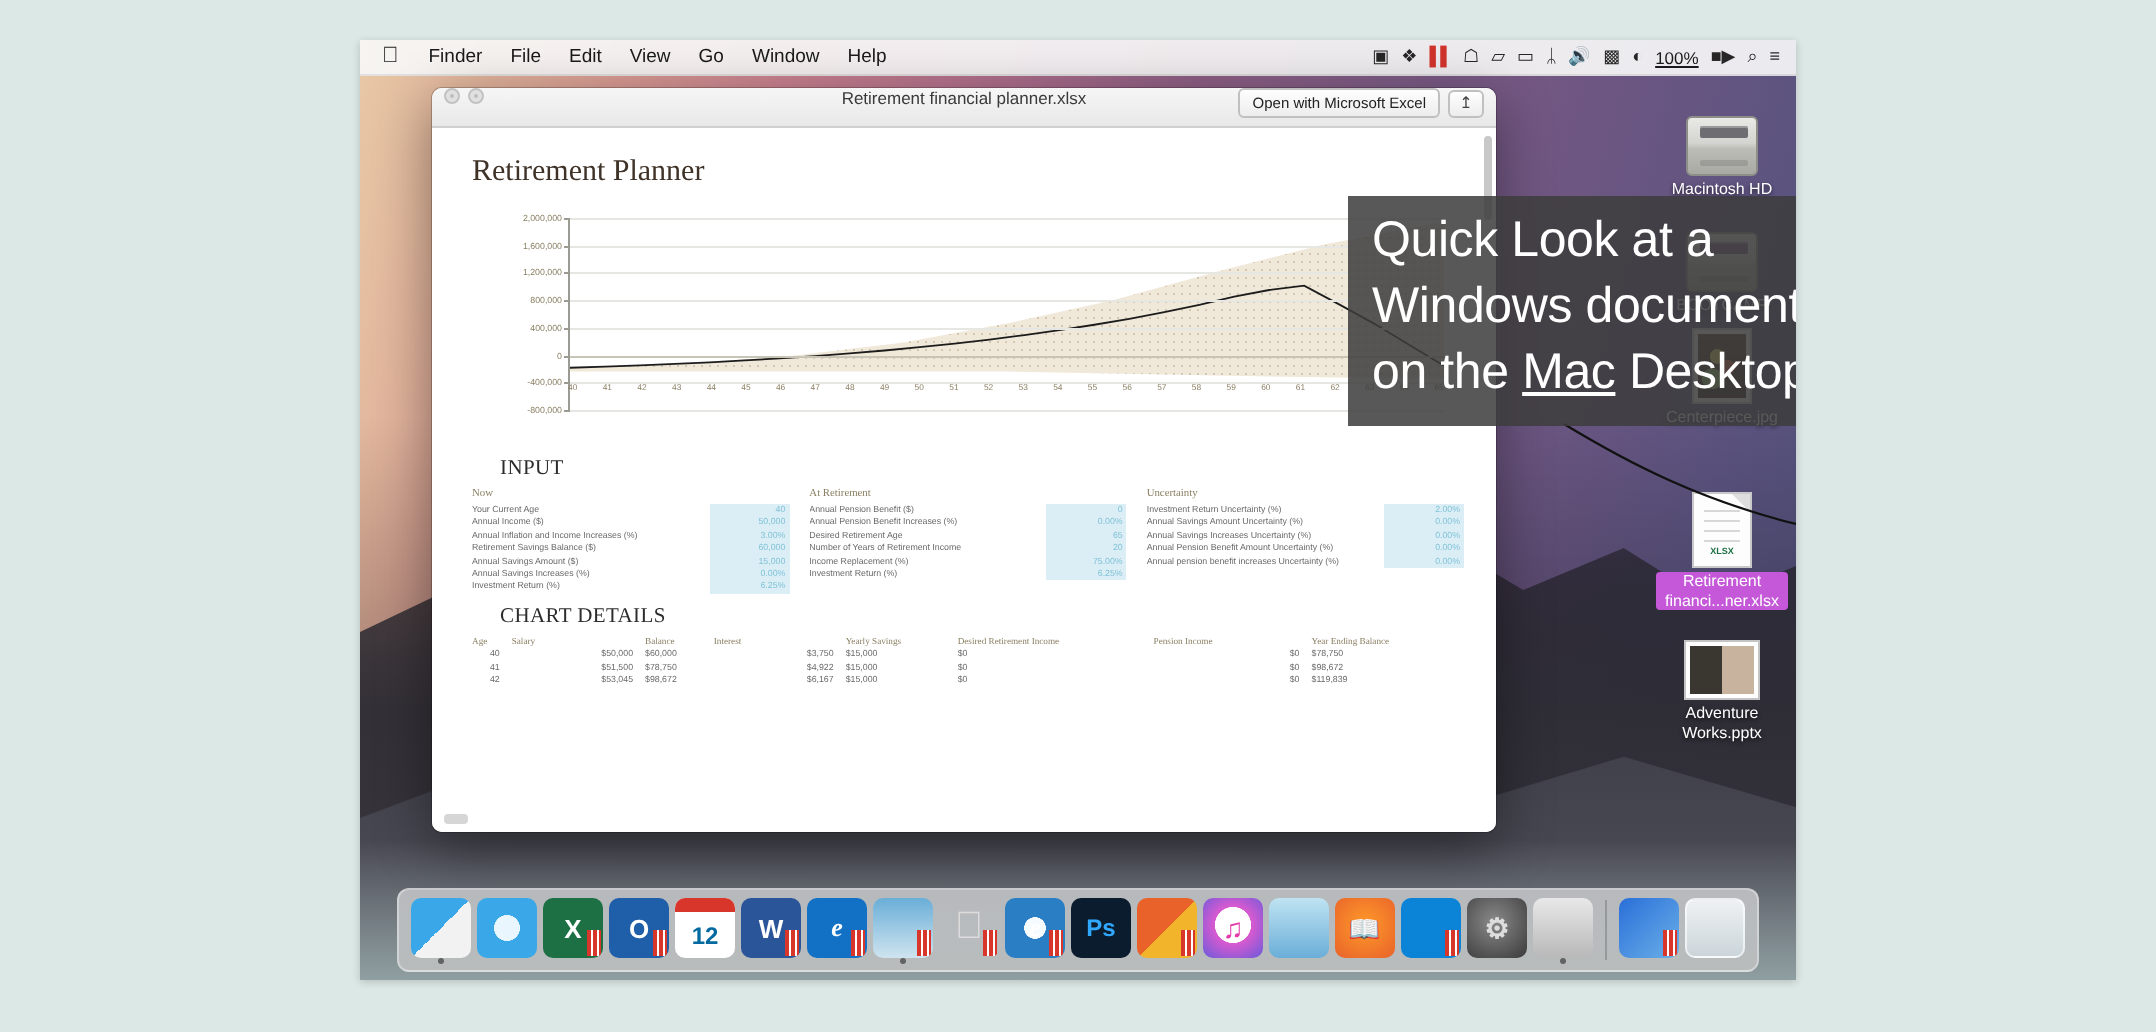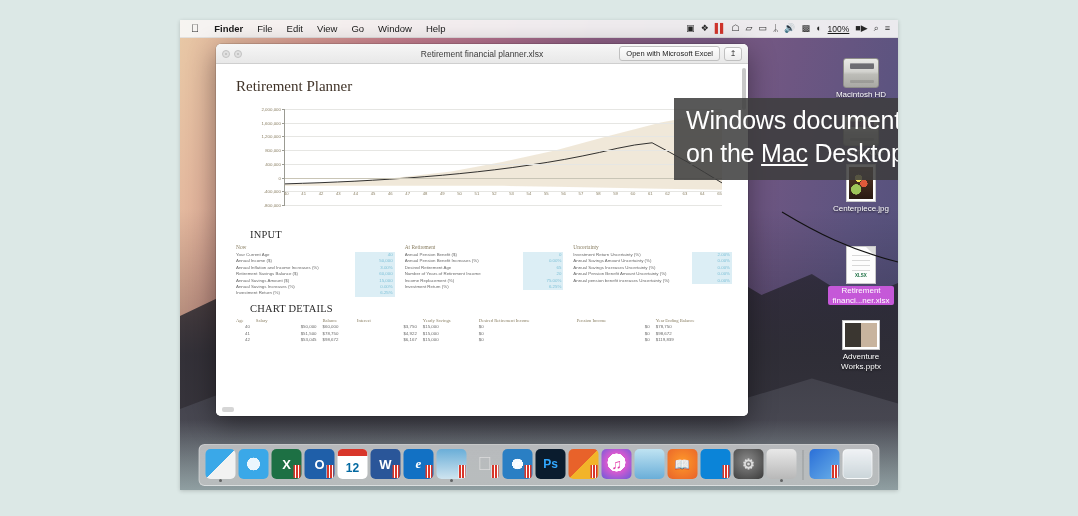--- a/index.html
+++ b/index.html
@@ -67,21 +67,21 @@
   #menubar {
     position: absolute; left: 0; top: 0; right: 0; height: 18px;
     background: rgba(247,247,247,.92);
     display: flex; align-items: center;
     font-size: 9.5px; color: #1a1a1a;
     padding: 0 5px;
     border-bottom: 1px solid rgba(0,0,0,.08);
   }
   .mb-apple { font-size: 11px; padding: 0 8px 0 6px; line-height: 1; }
   .mb-item { padding: 0 7px; white-space: nowrap; }
-  .mb-item.bold { font-weight: bold; }
+  .mb-item.bold { font-weight: normal; }
   #menubar-right {
     margin-left: auto; display: flex; align-items: center; gap: 6px;
     padding-right: 3px;
   }
   .mb-ic { display: inline-flex; align-items: center; font-size: 9px; color: #262626; line-height: 1; }
   .mb-ic.red { color: #d0342c; font-weight: bold; letter-spacing: -1px; }
   .mb-batt { font-size: 8.5px; text-decoration: underline; }
 
   
   .desk-icon {
@@ -159,21 +159,21 @@
     background: #fff;
     border-radius: 5px;
     box-shadow: 0 8px 28px rgba(0,0,0,.42), 0 0 0 .5px rgba(0,0,0,.22);
     overflow: hidden;
     display: flex; flex-direction: column;
   }
   #qltitlebar {
     height: 20px; flex: 0 0 20px;
     background: linear-gradient(to bottom, #f6f6f6, #e8e8e8);
     border-bottom: 1px solid #cfcfcf;
-    display: flex; align-items: center; padding: 0 6px;
+    display: flex; align-items: flex-start; padding: 0 6px;
     position: relative;
   }
   .ql-dot {
     width: 8px; height: 8px; border-radius: 50%;
     border: 1px solid #c2c2c2; background: #e0e0e0; margin-right: 4px;
     position: relative;
   }
   .ql-dot::after {
     content: ""; position: absolute; inset: 2px;
     border-radius: 50%; background: #bdbdbd;
@@ -653,20 +653,21 @@
         </div>
 
         <div id="qlresize"></div>
       </div>
     </div>
 
     <svg id="pointer">
       <path d="M2,2 C35,22 70,40 118,52" stroke="#111" stroke-width="1.1" fill="none"></path>
     </svg>
     <div id="overlay">
+      <div>Quick Look at a</div>
       <div>Windows document</div>
       <div><span>on the </span><u>Mac</u><span> Desktop.</span></div>
     </div>
 
     <div id="dock">
       <div class="dock-item">
           <div class="di finder"></div>
           <span class="run-dot"></span>
         </div>
       <div class="dock-item">

